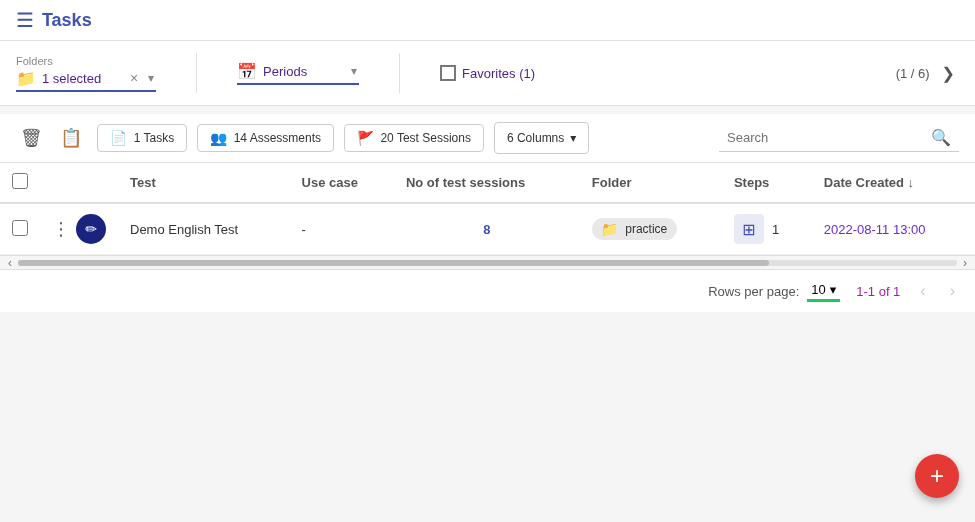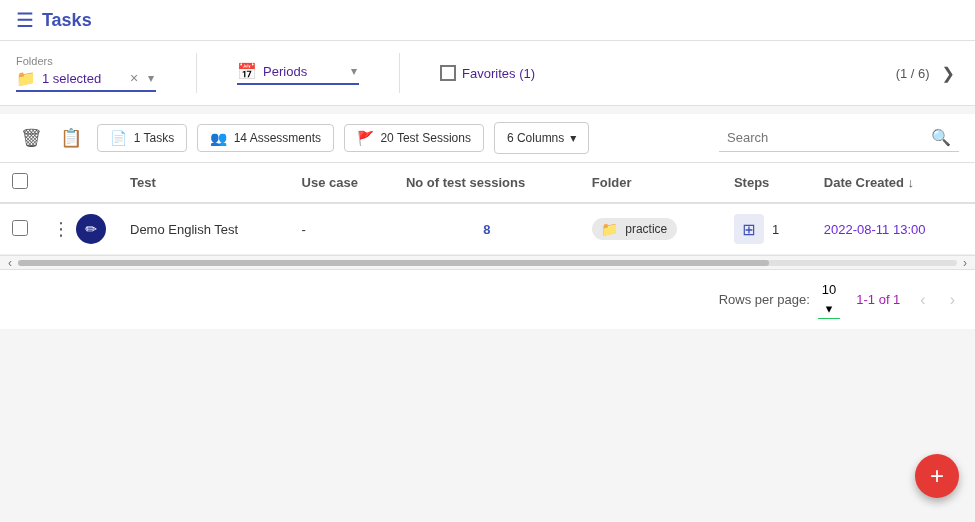--- a/index.html
+++ b/index.html
@@ -316,29 +316,28 @@
       font-size: 13px;
       color: #555;
     }
     .rows-per-page {
       display: flex;
       align-items: center;
       gap: 8px;
     }
     .rows-select-btn {
       border: none;
-      border-bottom: 1px solid #22c55e;
+      border-bottom: 3px solid #22c55e;
       background: transparent;
       font-size: 13px;
       cursor: pointer;
       display: flex;
       align-items: center;
       gap: 4px;
       padding: 2px 4px;
-      flex-direction: column;
     }
     .page-info { font-size: 13px; color: #a21caf; }
     .page-nav-btn {
       background: none;
       border: none;
       cursor: pointer;
       color: #777;
       font-size: 16px;
       padding: 2px 4px;
     }

